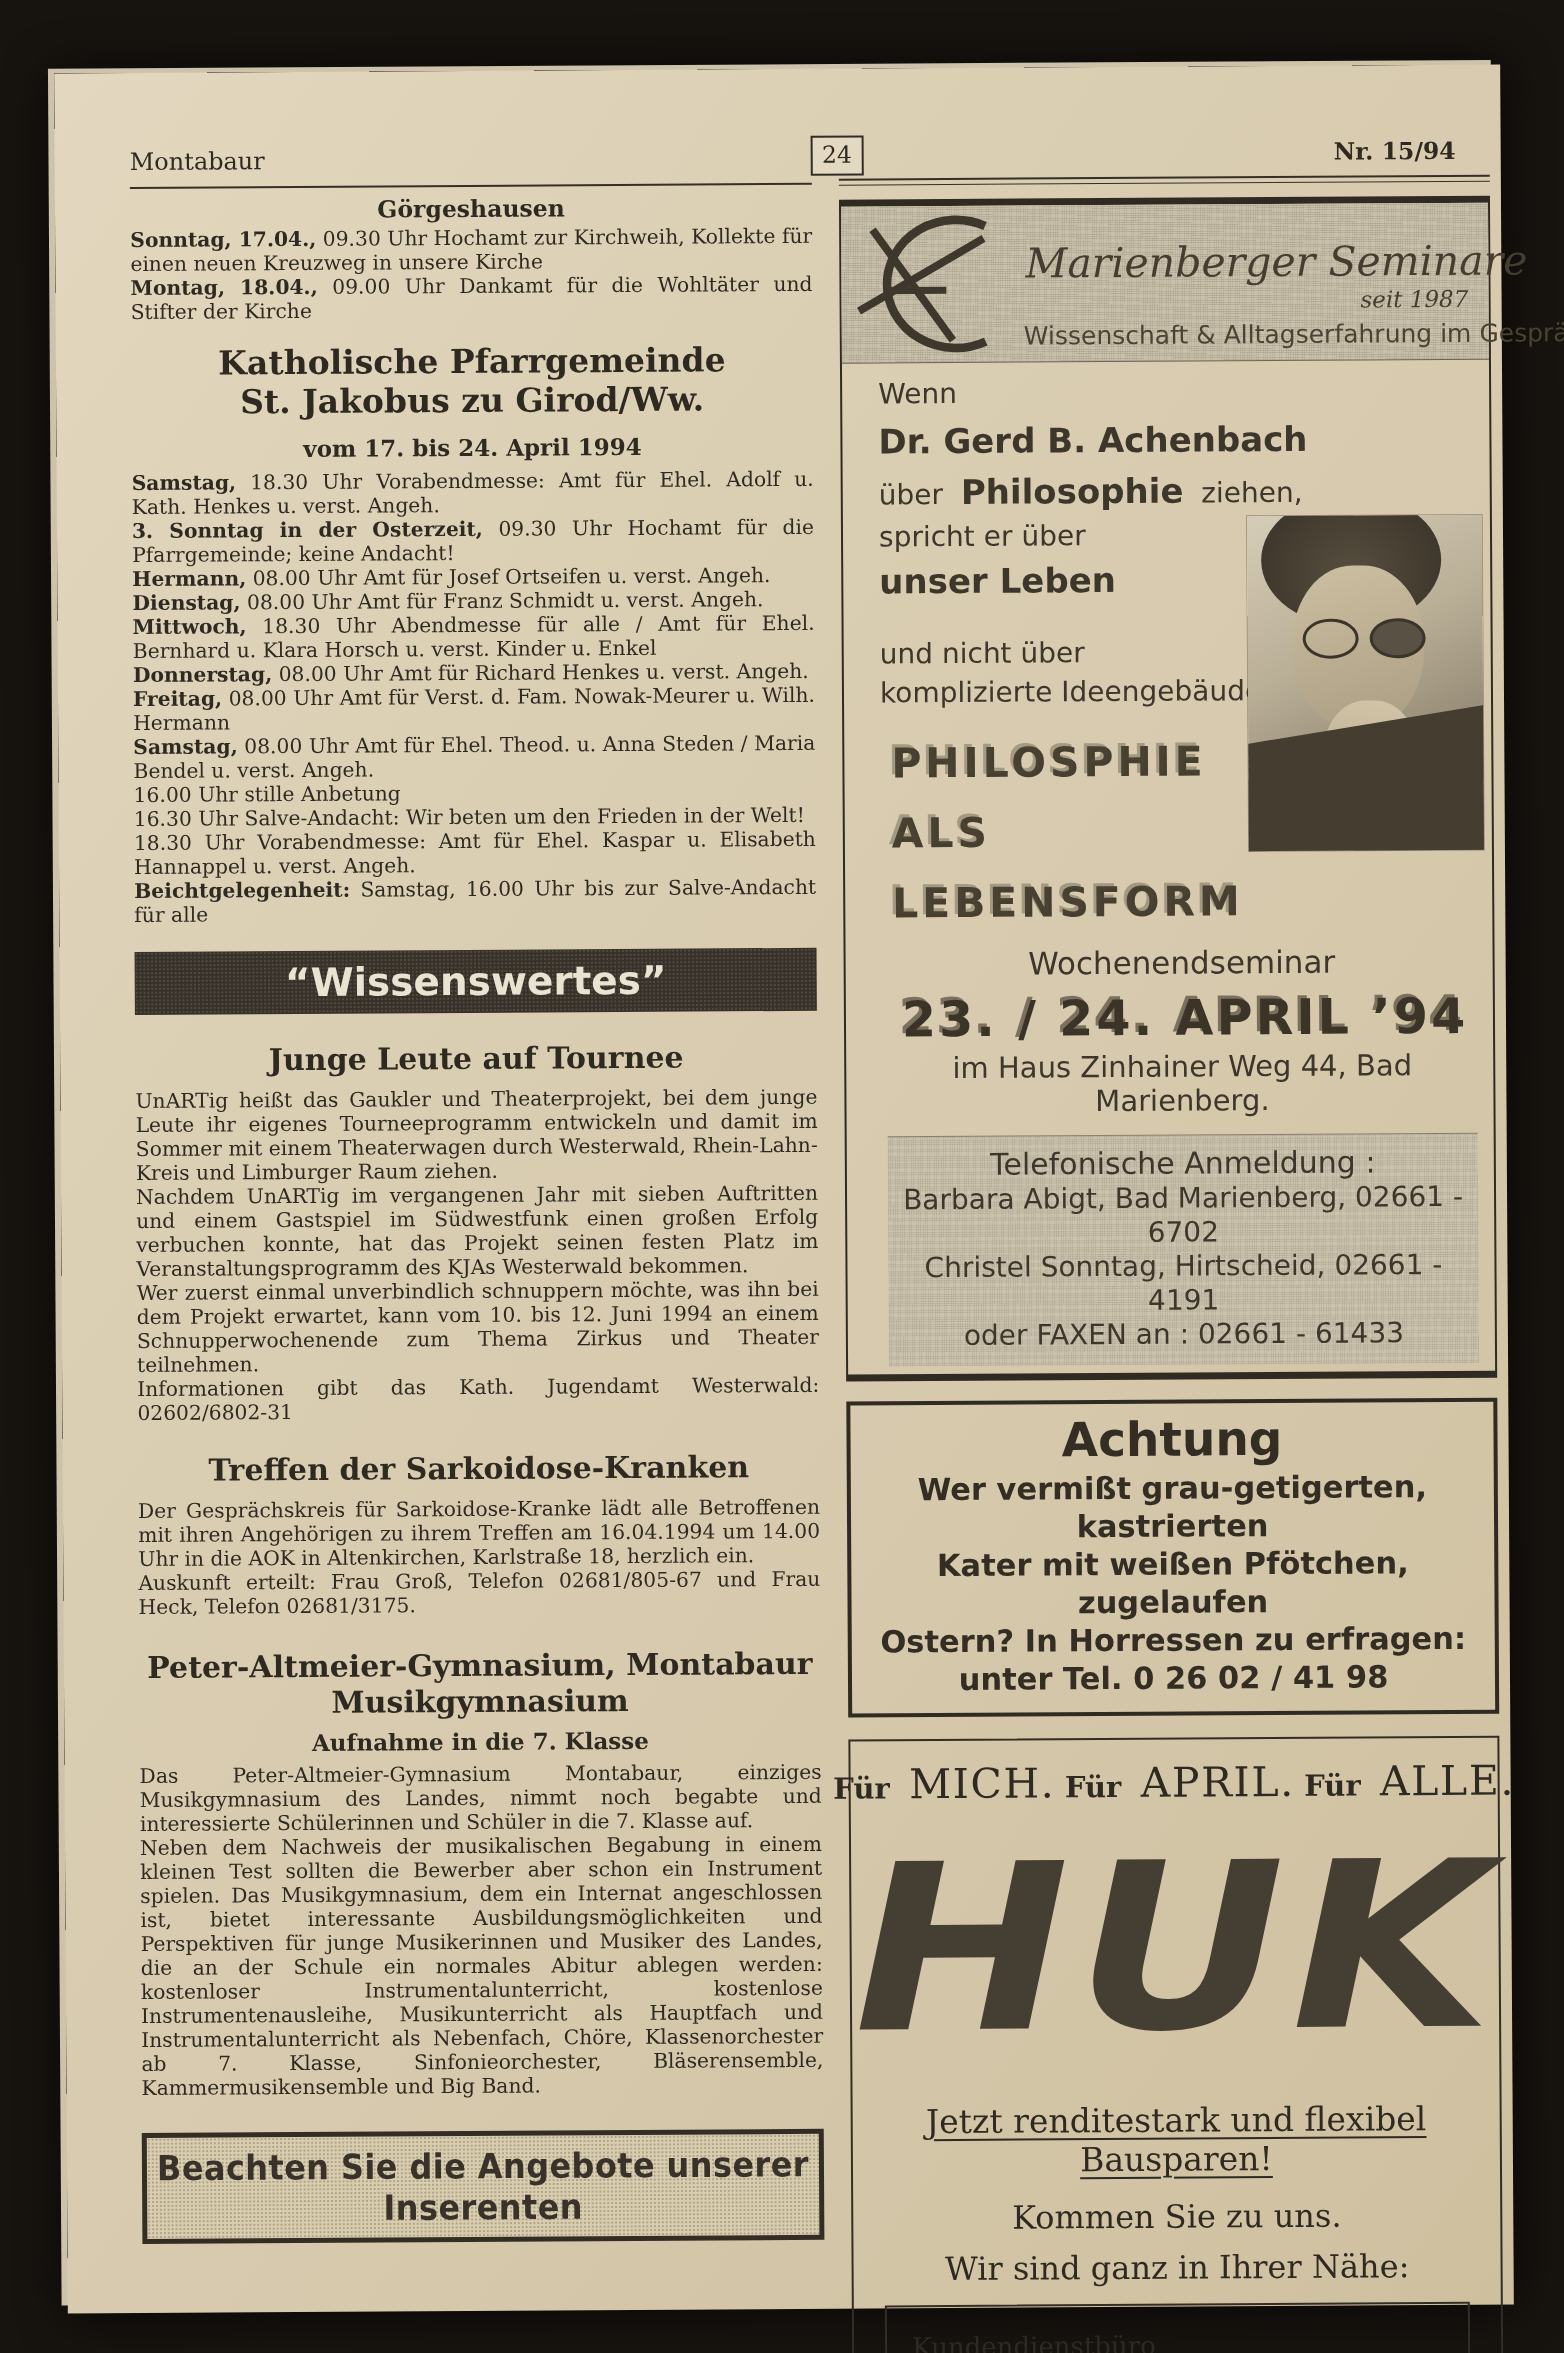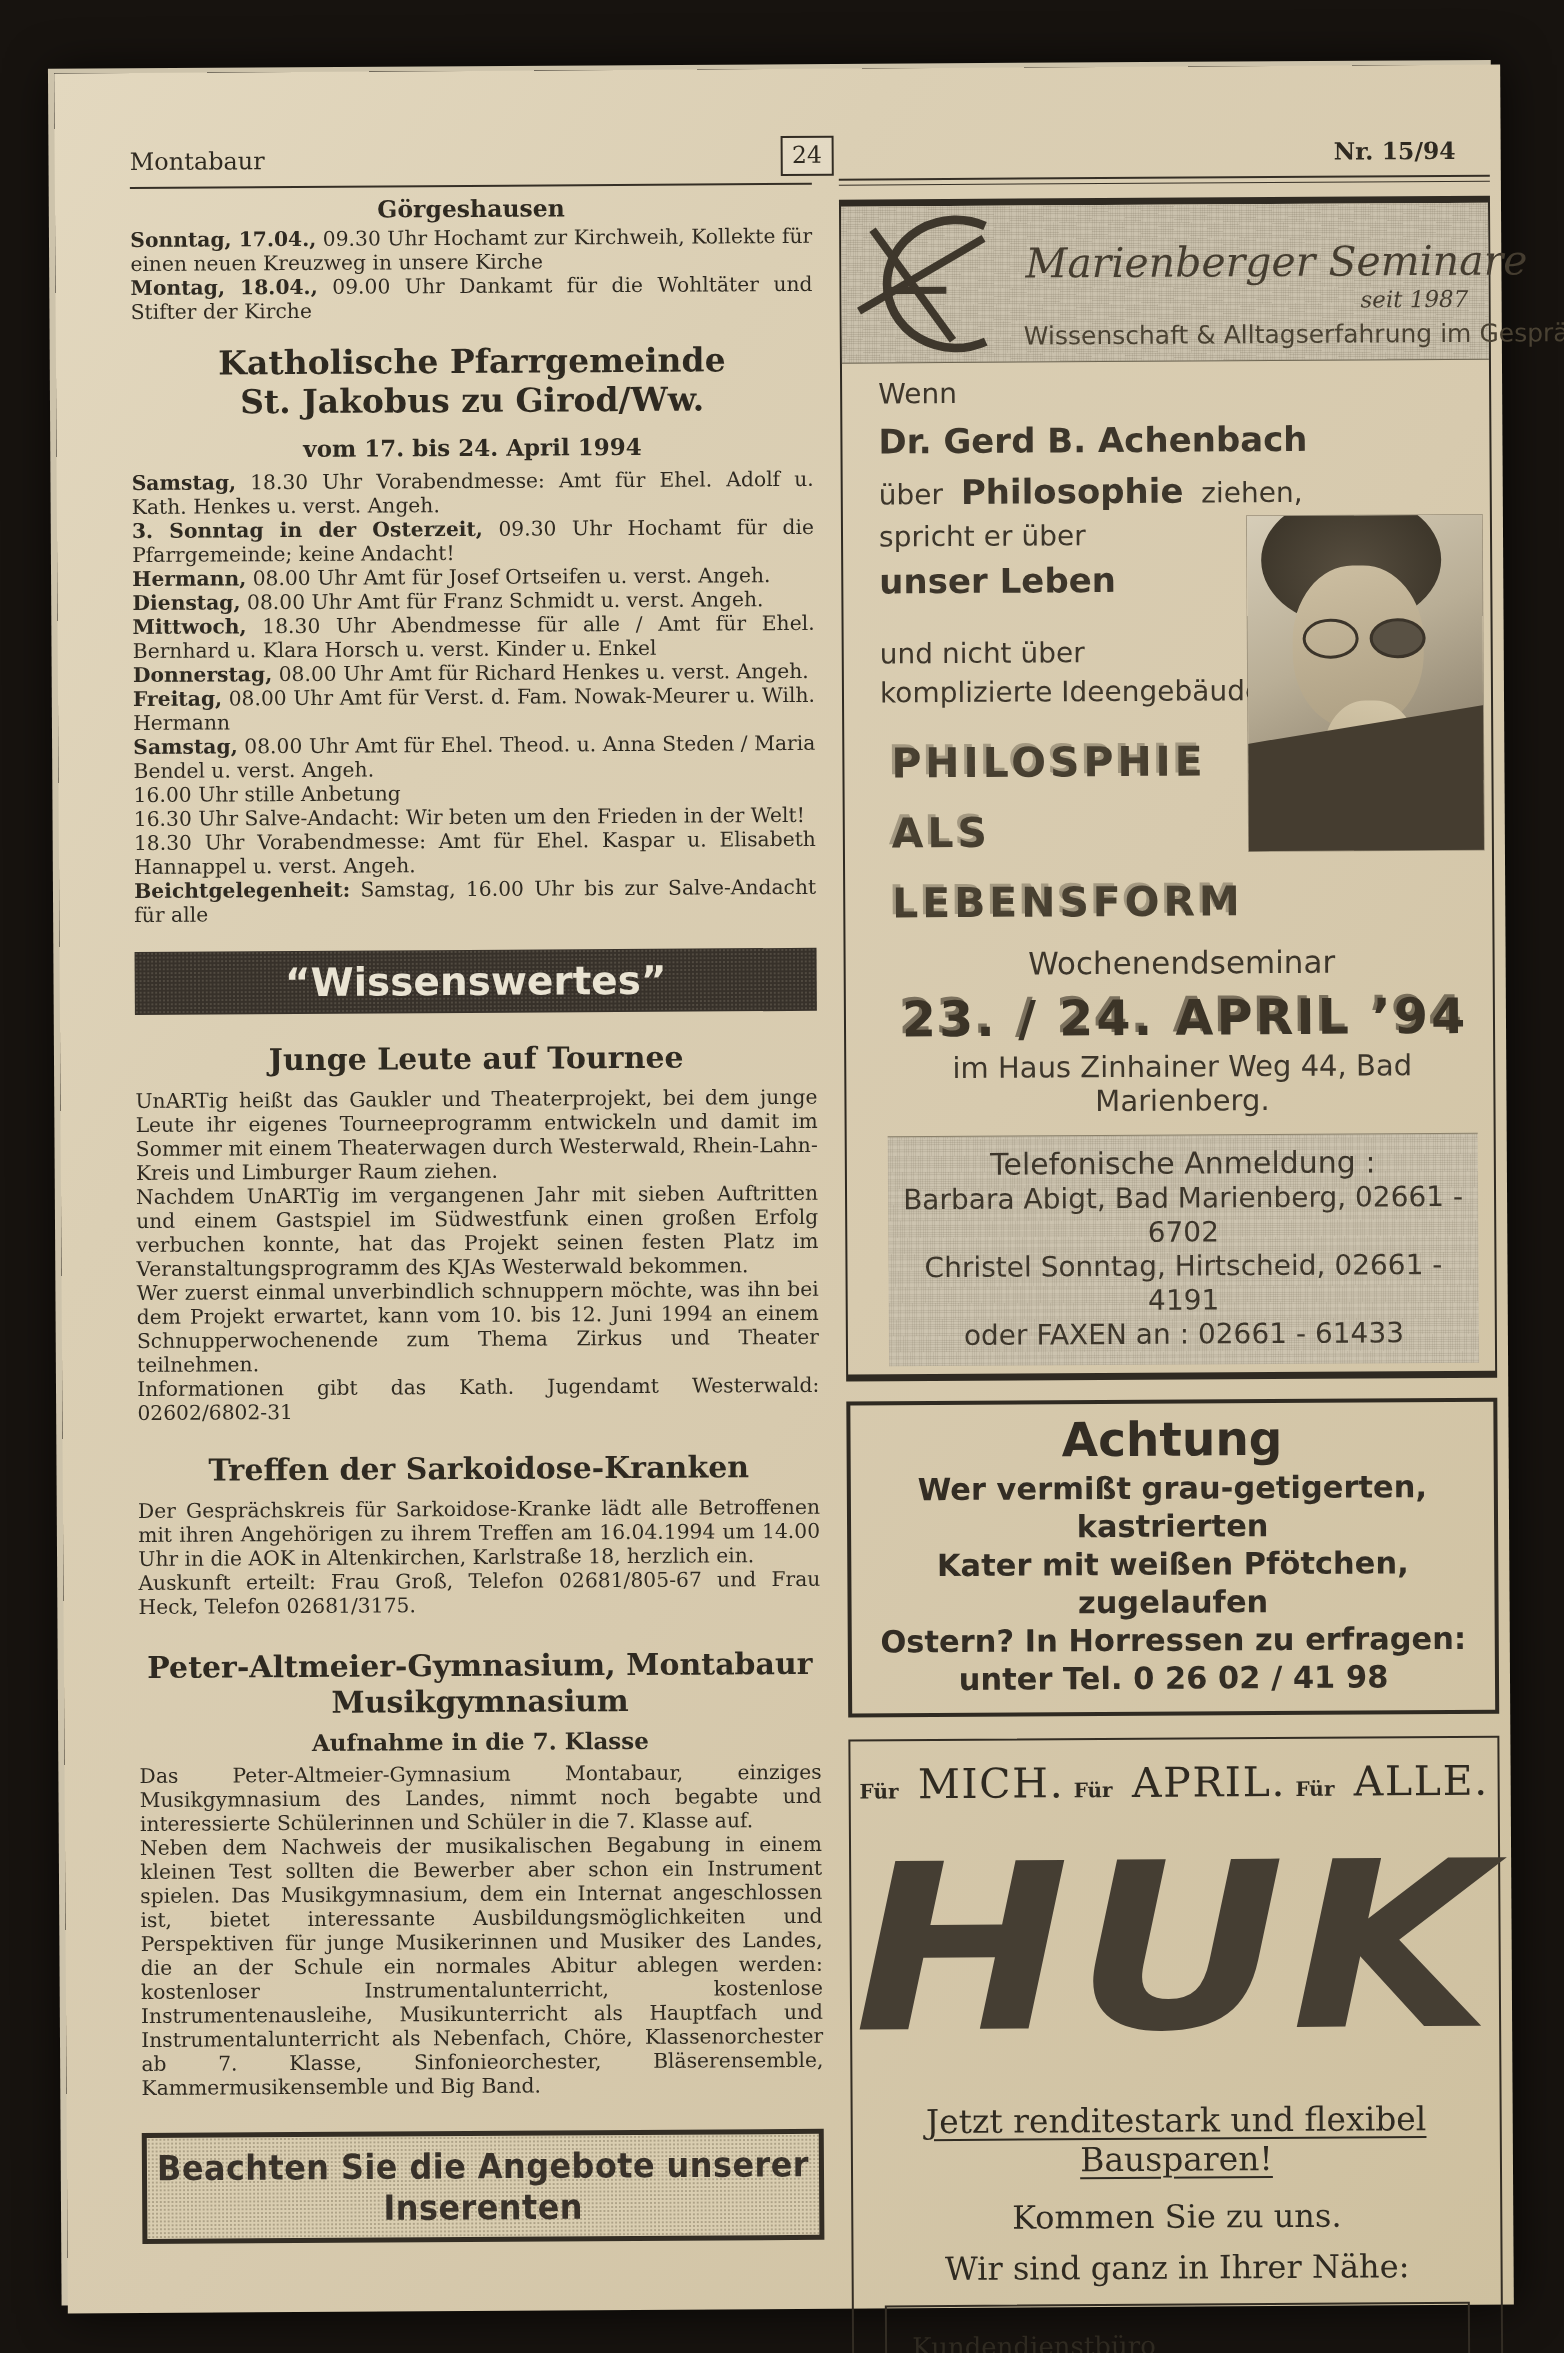--- a/index.html
+++ b/index.html
@@ -4,21 +4,21 @@
 <style>
   html,body{margin:0;padding:0;}
   body{width:1565px;height:2354px;background:#17130f;position:relative;overflow:hidden;
        font-family:"DejaVu Serif",serif;color:#2f2a21;}
   .paper{position:absolute;left:61px;top:69px;width:1446px;height:2240px;
          background:linear-gradient(125deg,#e3d8bf 0%,#dbcfb4 28%,#d7caae 55%,#cec09f 100%);
          transform:rotate(-0.35deg);transform-origin:50% 50%;
          box-shadow:-7.8px -6.3px 0 -1.6px #cdc3ab, 0 0 47px rgba(0,0,0,0.75);}
   
   .hd-place{position:absolute;left:75px;top:75px;font-size:24px;}
-  .hd-pagebox{position:absolute;left:726px;top:67px;border:2.3px solid #322c23;padding:3.1px 9.4px 4.7px;
+  .hd-pagebox{position:absolute;left:756px;top:67px;border:2.3px solid #322c23;padding:3.1px 9.4px 4.7px;
               font-size:23.5px;background:rgba(235,228,210,0.5);}
   .hd-issue{position:absolute;right:45px;top:72px;font-size:23.5px;font-weight:bold;margin-left:21px;}
   .rule-left{position:absolute;left:75px;top:114px;width:682px;height:2.3px;background:#352f26;}
   .rule-right{position:absolute;left:784px;top:110px;width:651px;height:3.9px;
               border-top:2.3px solid #352f26;border-bottom:1.6px solid #352f26;}
   
   .col-left{position:absolute;left:75px;top:119px;width:682px;}
   .col-right{position:absolute;left:784px;top:117px;width:651px;}
   
   .h-small{font-size:23.5px;font-weight:bold;text-align:center;margin:4.7px 0 3.1px;}
@@ -84,21 +84,21 @@
   .sem-contact .c-title{font-size:30px;margin:0 0 1.6px;}
   .sem-contact .c-line{font-size:28px;line-height:34px;margin:0;}
   
   .acht-box{margin-top:20.3px;border:4.7px solid #2f2a22;padding:7.8px 6.3px 14px;text-align:center;
             font-family:"DejaVu Sans",sans-serif;color:#332d24;}
   .acht-title{font-size:47px;font-weight:bold;margin:0 0 3.1px;}
   .acht-line{font-size:30.5px;font-weight:bold;line-height:38px;margin:0;}
   
   .huk-box{margin-top:22px;border:2.3px solid #332d24;padding:19px 11px 22px;text-align:center;}
   .huk-slogan{display:flex;justify-content:center;align-items:baseline;gap:9.4px;margin:0 0 4.7px;}
-  .huk-slogan .fuer{font-size:20px;font-weight:bold;}
+  .huk-slogan .fuer{font-size:29px;font-weight:bold;}
   .huk-slogan .word{font-size:41px;letter-spacing:1.6px;margin-left:10px;}
   .huk-letters{font-family:"DejaVu Sans",sans-serif;font-weight:bold;font-style:italic;
       font-size:231px;line-height:266px;letter-spacing:4.7px;color:#453e33;
       transform:scaleX(1.12);transform-origin:50% 50%;margin:7.8px 0 20.3px;}
   .huk-jetzt{font-size:33px;text-decoration:underline;text-underline-offset:6.3px;
              text-decoration-thickness:2.3px;margin:0 0 19px;}
   .huk-kommen{font-size:32px;margin:0 0 12.5px;}
   .huk-naehe{font-size:32px;margin:0 0 17px;}
   .office-box{border:2.3px solid #332d24;margin:0 20.3px;padding:23.5px 3.1px 23.5px;display:flex;align-items:flex-start;}
   .office{flex:1;}

